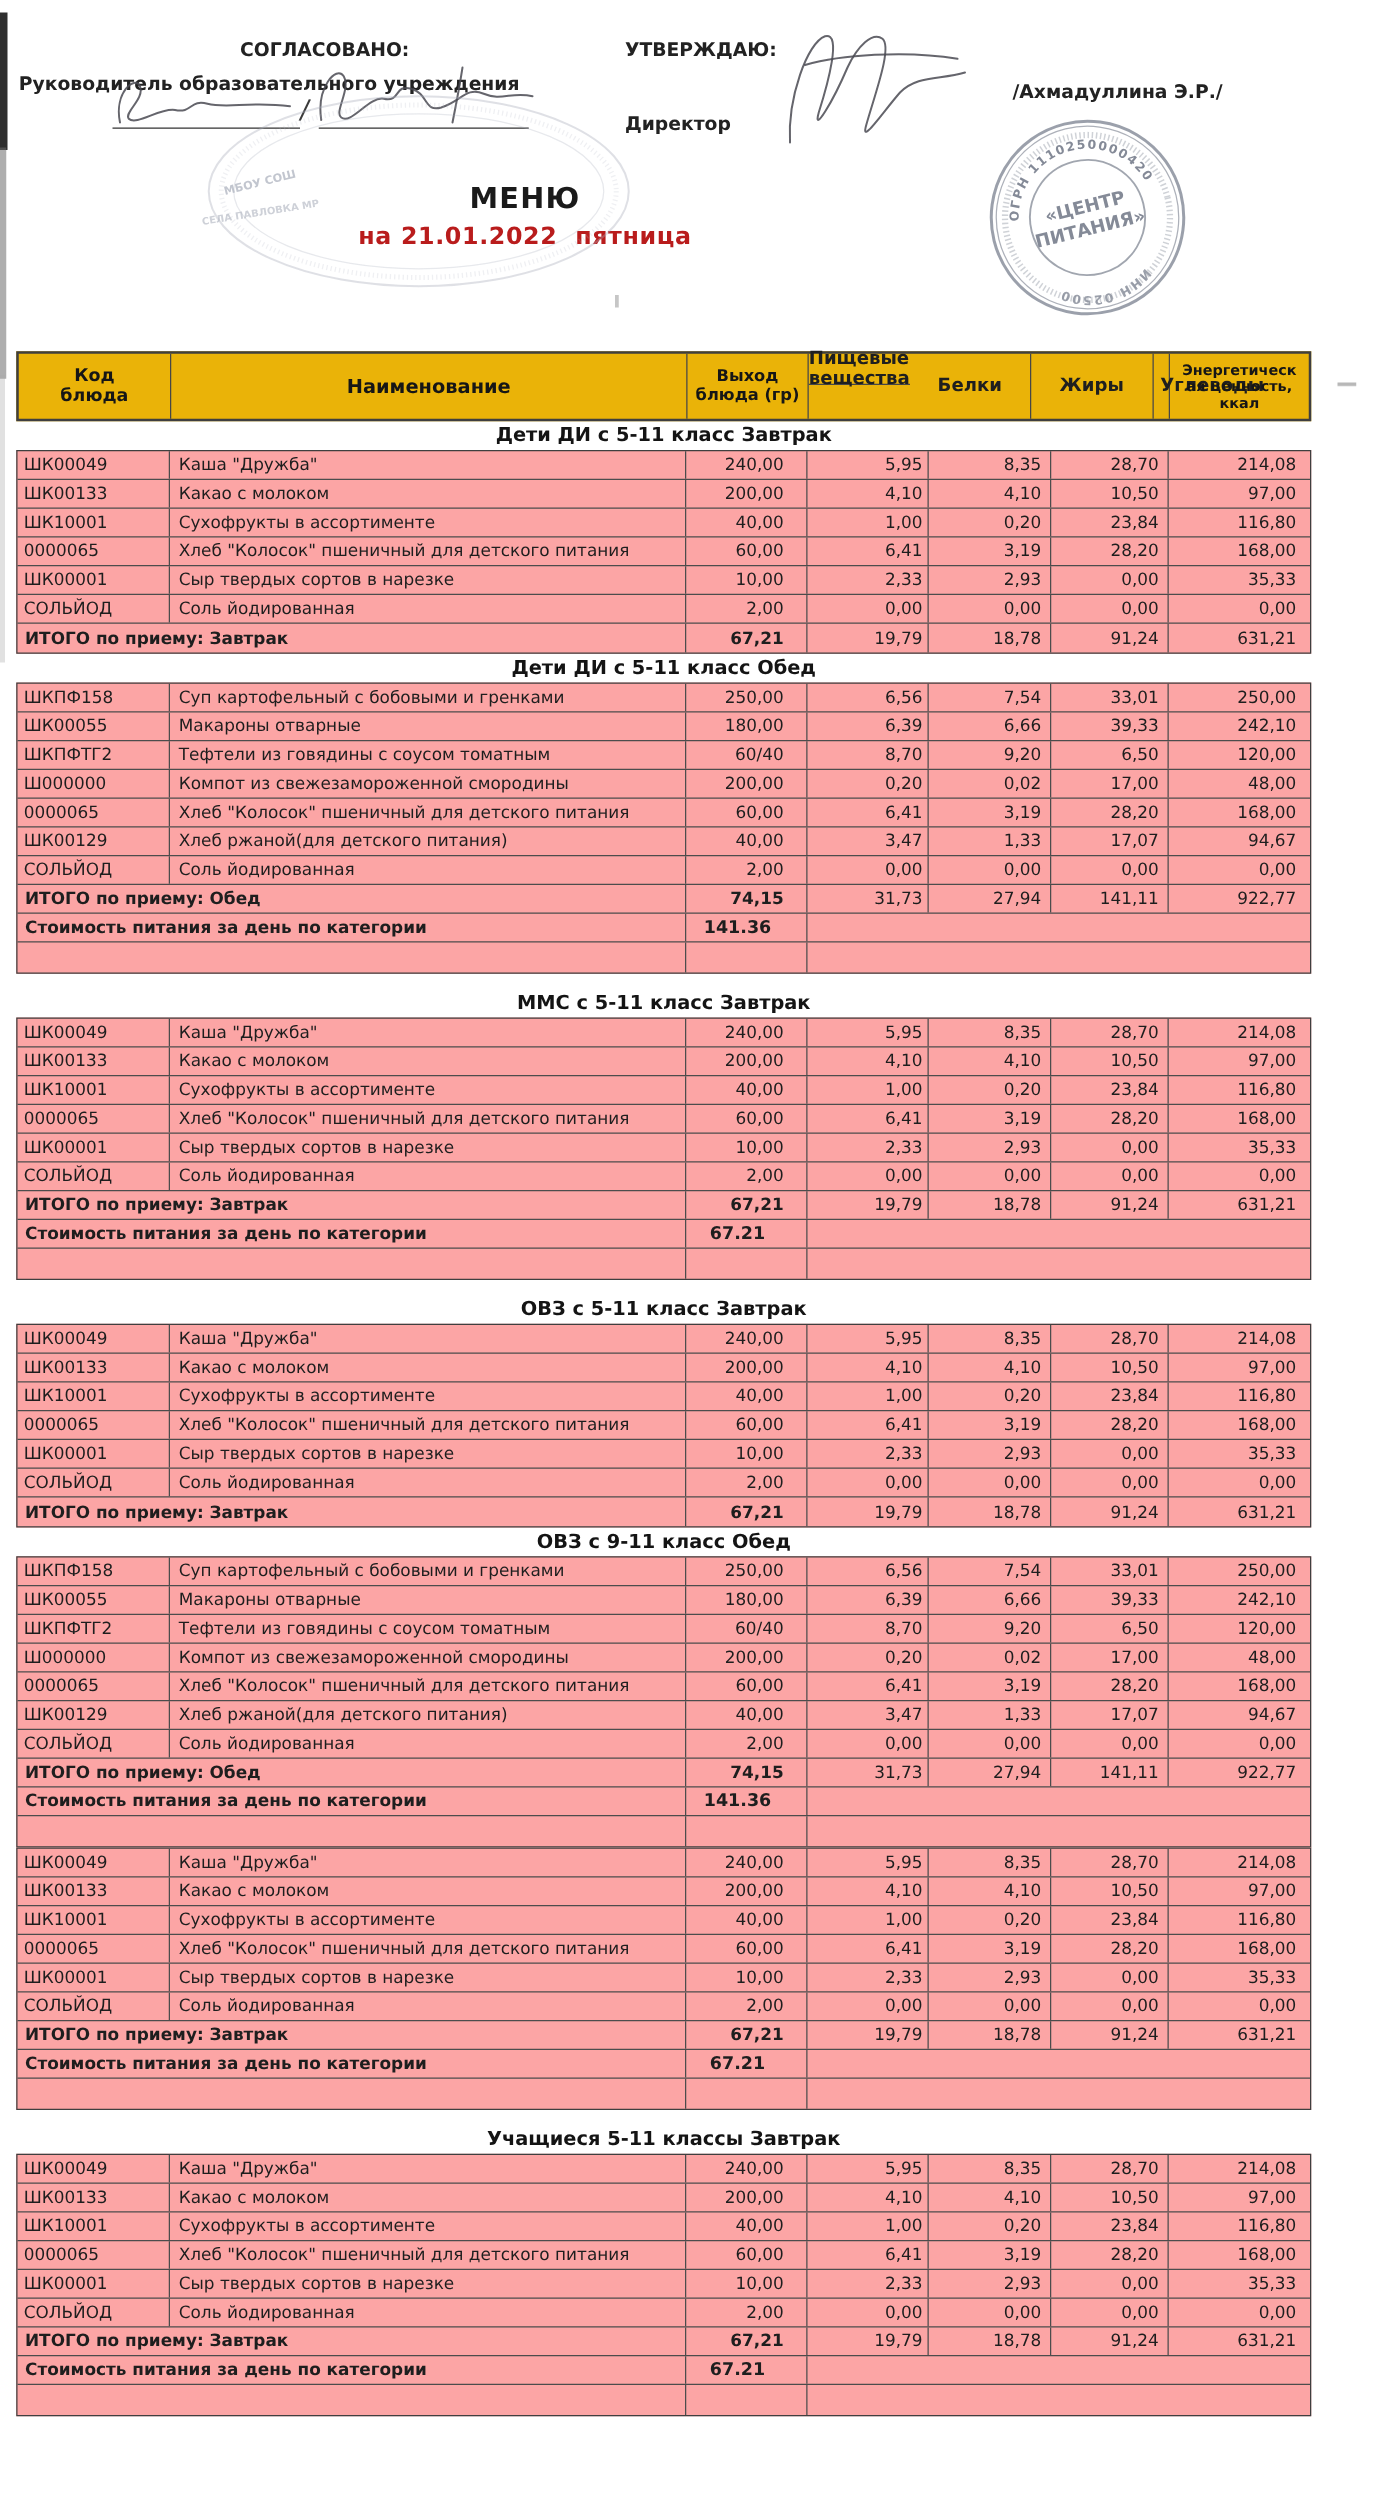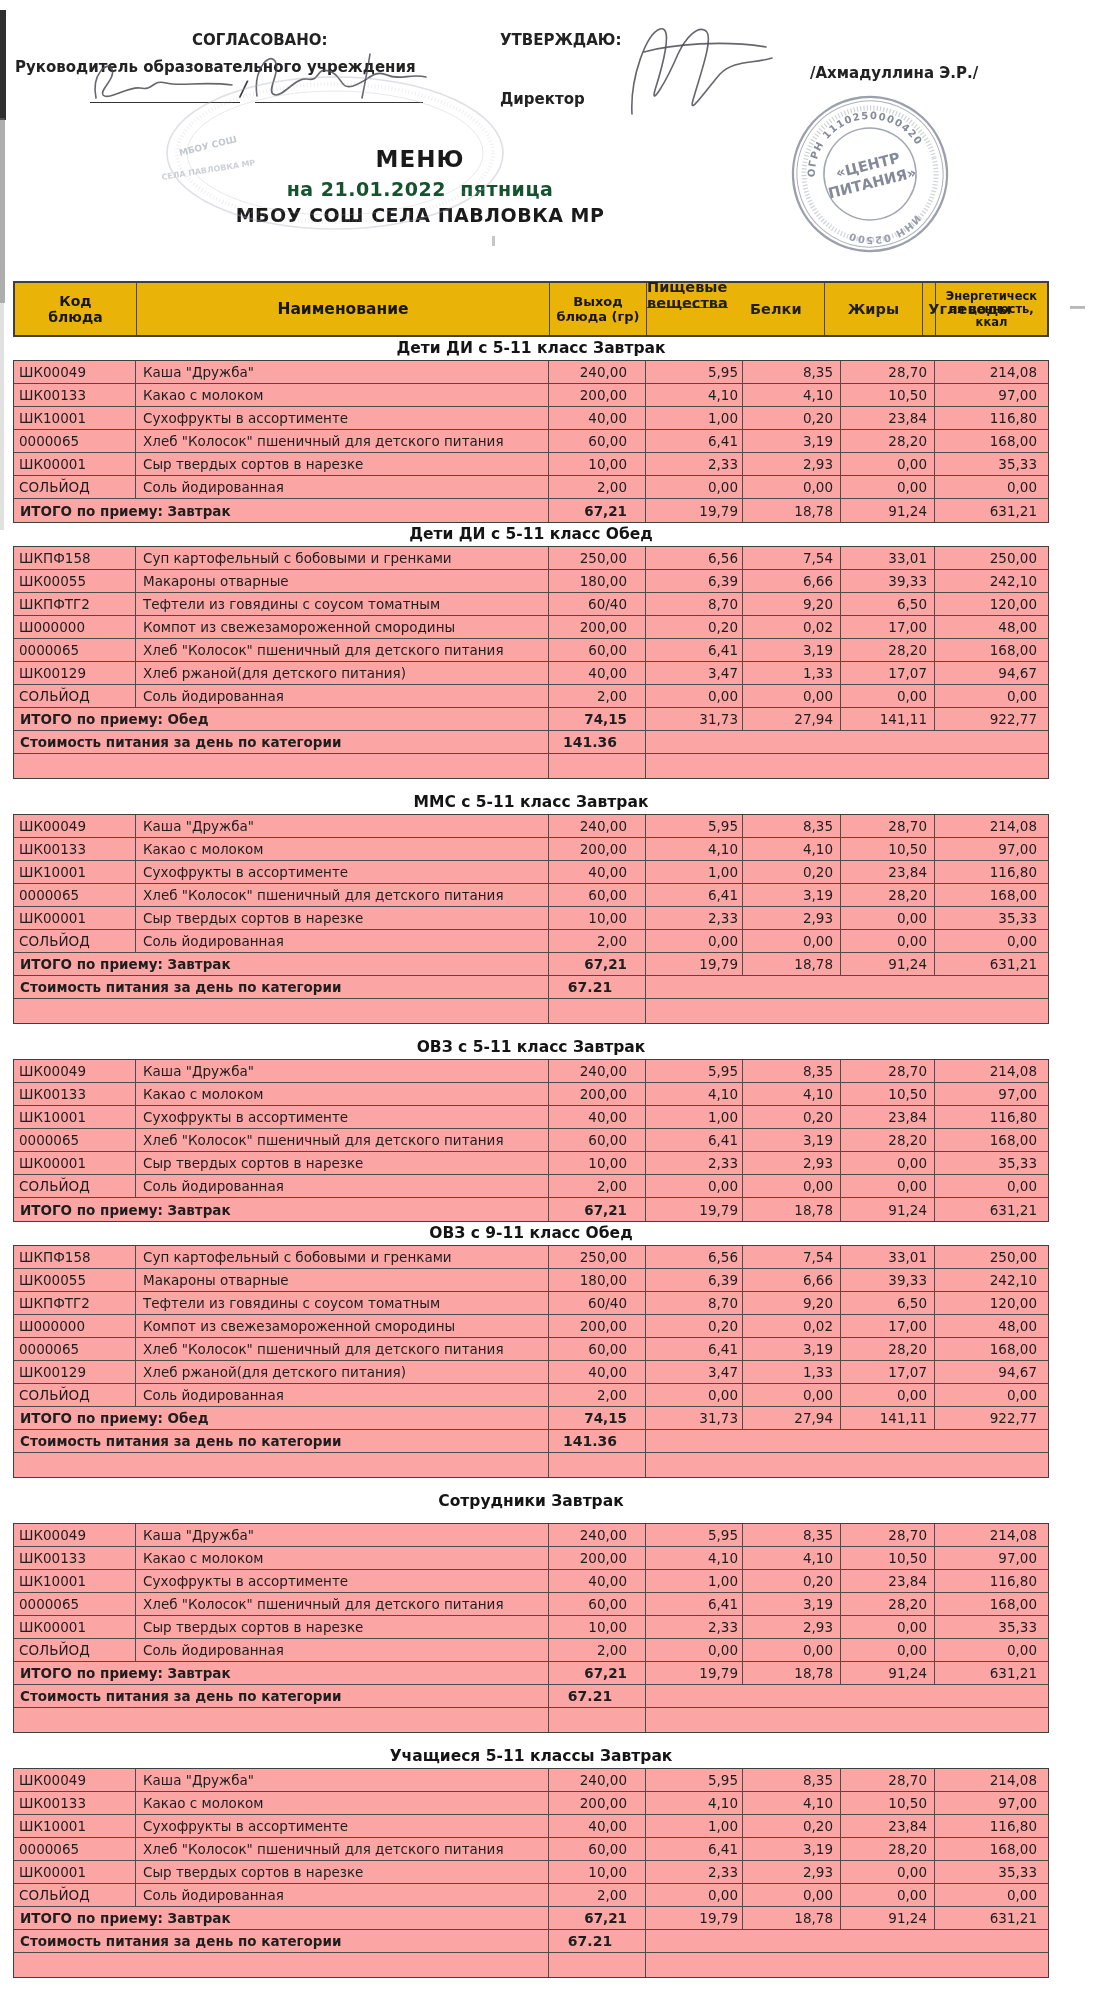--- a/index.html
+++ b/index.html
@@ -18,21 +18,21 @@
   .underline { height:0; border-bottom:1.6px solid #333; }
   .ul1 { left:90px;  top:102px; width:150px; }
   .ul2 { left:255px; top:102px; width:168px; }
   .slash-mark { left:240px; top:76px; font-size:22px; color:#3a3a3a; transform:rotate(8deg); font-family:"DejaVu Serif",serif; }
 
   .sig { position:absolute; }
   .sig path { fill:none; stroke:#4a4a52; stroke-width:1.6; stroke-linecap:round; opacity:0.85; }
 
   
   .doc-title1 { left:0; top:146px; width:840px; text-align:center; font-size:23px; font-weight:bold; letter-spacing:1px; color:#1a1a1a; }
-  .doc-title2 { left:0; top:178px; width:840px; text-align:center; font-size:19px; font-weight:bold; letter-spacing:0.5px; color:#14532d; }
+  .doc-title2 { left:0; top:178px; width:840px; text-align:center; font-size:19px; font-weight:bold; letter-spacing:0.5px; color:#b91c1c; }
   .doc-title3 { left:0; top:204px; width:840px; text-align:center; font-size:19px; font-weight:bold; letter-spacing:0.5px; color:#1a1a1a; }
 
   
   .stamp-left  { left:150px; top:68px; width:370px; height:170px; opacity:0.75; }
   .stamp-right { left:788px; top:92px; width:164px; height:164px; opacity:0.95; }
 
   
   .edge1 { left:0; top:10px;  width:6px; height:110px; background:#1d1d1d; opacity:0.92; }
   .edge2 { left:0; top:118px; width:5px; height:185px; background:#6c6c6c; opacity:0.55; }
   .edge3 { left:0; top:300px; width:4px; height:230px; background:#a8a8a8; opacity:0.35; }
@@ -107,21 +107,20 @@
     <path d="M7,48 C3,22 19,4 25,13 C31,23 17,42 23,46 C31,52 45,29 57,31 C71,34 65,19 79,23 C93,27 89,42 103,38 C119,33 123,21 137,27 C151,33 160,25 176,29"></path>
     <path d="M120,6 C118,19 115,35 112,50"></path>
   </svg>
   <svg class="sig" style="left:600px;top:16px" width="210" height="122" viewBox="0 0 210 122">
     <path d="M32,98 C30,62 46,18 60,13 C74,9 62,52 55,74 C50,92 66,66 78,38 C86,21 98,9 106,15 C114,22 100,59 93,84 C88,101 106,74 120,58 C134,44 152,48 172,42"></path>
     <path d="M44,36 C72,28 124,24 166,31"></path>
   </svg>
 
   <div class="abs doc-title1">МЕНЮ</div>
   <div class="abs doc-title2">на 21.01.2022&nbsp; пятница</div>
-  <div class="abs doc-title3">МБОУ СОШ СЕЛА ПАВЛОВКА МР</div>
 
   <svg class="abs stamp-left" viewBox="0 0 370 170">
     <ellipse cx="185" cy="85" rx="168" ry="76" fill="none" stroke="#a9aebb" stroke-width="1.6" opacity="0.5"></ellipse>
     <ellipse cx="185" cy="85" rx="158" ry="69" fill="none" stroke="#b6bac6" stroke-width="4" stroke-dasharray="1,2.4" opacity="0.3"></ellipse>
     <ellipse cx="185" cy="85" rx="148" ry="62" fill="none" stroke="#aeb3c0" stroke-width="1" opacity="0.4"></ellipse>
     <text x="30" y="88" font-size="9" font-weight="bold" fill="#9aa0af" opacity="0.8" transform="rotate(-14 30 88)">МБОУ СОШ</text>
     <text x="12" y="112" font-size="8" font-weight="bold" fill="#9aa0af" opacity="0.65" transform="rotate(-9 12 112)">СЕЛА ПАВЛОВКА МР</text>
   </svg>
 
   <svg class="abs stamp-right" viewBox="0 0 164 164">
@@ -530,21 +529,20 @@
             <div class="cell c-label">Стоимость питания за день по категории</div>
             <div class="cell c-out b">141.36</div>
             <div class="cell c-rest"></div>
           </div>
           <div class="row empty-row">
             <div class="cell c-label"></div>
             <div class="cell c-out"></div>
             <div class="cell c-rest"></div>
           </div>
         </div>
-        <div class="sec-title gap-before title-gap">Сотрудники Завтрак</div>
         <div class="tbl">
           <div class="row">
             <div class="cell c-code">ШК00049</div>
             <div class="cell c-name">Каша "Дружба"</div>
             <div class="cell c-out">240,00</div>
             <div class="cell c-prot">5,95</div>
             <div class="cell c-fat">8,35</div>
             <div class="cell c-carb">28,70</div>
             <div class="cell c-en">214,08</div>
           </div>

